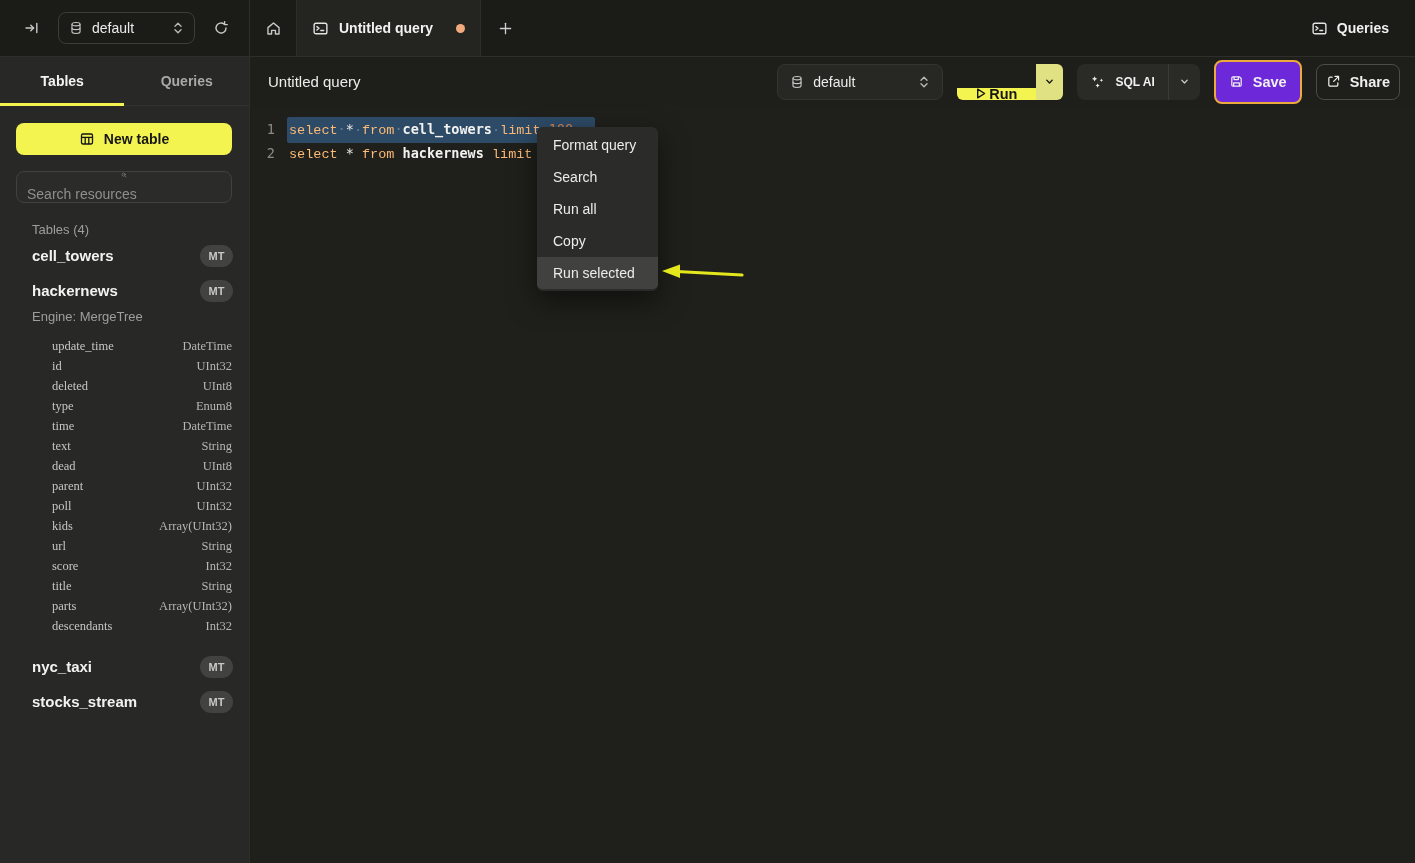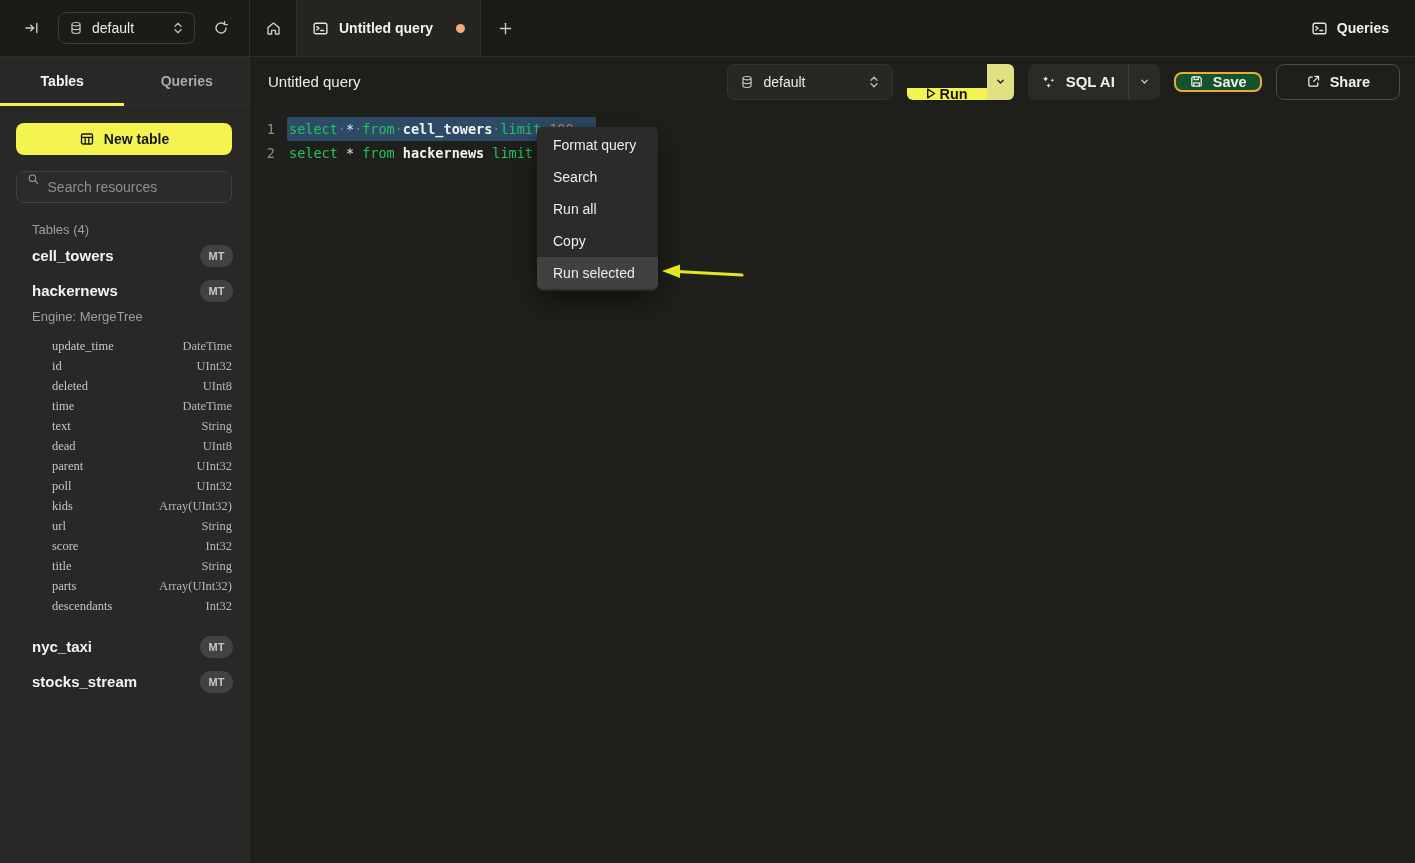--- a/index.html
+++ b/index.html
@@ -59,30 +59,30 @@
     font-size:14px; color:#ececea; cursor:pointer;
   }
   .db-select2 .lbl { flex:1; }
   .run-btn { display:flex; height:36px; border-radius:6px; overflow:hidden; cursor:pointer; }
   .run-main {
     background:#f3f44f; color:#161616; display:flex; align-items:center; gap:1px;
     padding:0 19px 0 16px; font-size:14.5px; font-weight:600;margin-top:24px;
   }
   .run-caret { width:27px; background:#e0e182; display:flex; align-items:center; justify-content:center; color:#161616; }
   .sqlai-btn { display:flex; height:36px; border-radius:8px; overflow:hidden; background:#2a2a27; cursor:pointer; }
-  .sqlai-main { display:flex; align-items:center; gap:9px; padding:0 13px; font-size:15px; font-weight:600; color:#f0f0ee; border-right:1px solid #3a3a37; }
+  .sqlai-main { display:flex; align-items:center; gap:9px; padding:0 13px; font-size:12px; font-weight:600; color:#f0f0ee; border-right:1px solid #3a3a37; }
   .sqlai-caret { width:31px; display:flex; align-items:center; justify-content:center; color:#c9c9c7; }
   .save-btn {
-    height:20px; border:2px solid #ecaa3d; border-radius:8px; background:#14532d;
+    height:44px; border:2px solid #ecaa3d; border-radius:8px; background:#6d28d9;
     display:flex; align-items:center; gap:9px; padding:0 13px;
     font-size:14.5px; font-weight:600; color:#f0f0ee; cursor:pointer;
   }
   .share-btn {
     height:36px; border:1px solid #4c4c49; border-radius:8px; background:transparent;
-    display:flex; align-items:center; gap:9px; padding:0 29px;
+    display:flex; align-items:center; gap:9px; padding:0 9px;
     font-size:14.5px; font-weight:600; color:#f0f0ee; cursor:pointer;
   }
 
   
   .sidebar {
     position:absolute; top:57px; left:0; width:250px; height:806px;
     background:#282826; border-right:1px solid #2e2e2b;
   }
   .side-tabs { height:49px; display:flex; border-bottom:1px solid #31312e; position:relative; }
   .side-tab { width:125px; display:flex; align-items:center; justify-content:center; font-size:14px; font-weight:600; cursor:pointer; }
@@ -90,21 +90,21 @@
   .side-tab.inactive { color:#a9a9a7; }
   .side-tab-underline { position:absolute; left:0; bottom:-1px; width:124px; height:3px; background:#f3f44f; }
   .new-table-btn {
     margin:17px 16px 0 16px; width:216px; height:32px; background:#f3f44f; border-radius:8px;
     display:flex; align-items:center; justify-content:center; gap:9px;
     color:#161616; font-size:14px; font-weight:600; cursor:pointer;
   }
   .search-box {
     margin:16px 16px 0 16px; width:216px; height:32px;
     border:1px solid #414140; border-radius:8px; background:#2b2b29;
-    display:flex; gap:8px; padding:0 10px; cursor:text;
+    display:flex; align-items:center; gap:8px; padding:0 10px; cursor:text;flex-direction:column;
   }
   .search-box input {
     border:none; outline:none; background:transparent; width:100%;
     font-size:14px; color:#d8d8d6; font-family:"Liberation Sans",sans-serif;
   }
   .search-box input::placeholder { color:#8f8f8d; }
   .section-label { margin:19px 16px 0 32px; font-size:13px; color:#9e9e9c; }
   .tbl-row {
     height:33px; margin-top:2px; padding:0 16px 0 32px;
     display:flex; align-items:center; cursor:pointer;
@@ -127,21 +127,21 @@
 
   
   .editor {
     position:absolute; top:106px; left:251px; width:1164px; height:757px;
     background:#1f1f1b; font-family:"DejaVu Sans Mono", monospace; font-size:13.5px;
   }
   .code-line { position:absolute; left:0; height:24px; line-height:24px; white-space:nowrap; }
   .gutter-num { position:absolute; left:0; width:24px; text-align:right; color:#8b8b89; }
   .code-text { position:absolute; left:38px; }
   .tok { display:inline; }
-  .tok.kw  { color:#22c55e; }
+  .tok.kw  { color:#fdba74;font-family:Liberation Mono, monospace; }
   .tok.op  { color:#e6e6e4; }
   .tok.tbl { color:#f2f2f0; font-weight:bold; }
   .tok.num { color:#cf8552; }
   .sel .tok + .tok::before { content:"·"; color:#647f96; font-weight:normal; }
   .plain .tok + .tok::before { content:" "; white-space:pre; }
   .sel {
     background:#2d4a66; display:inline-block; border-radius:2px;
     padding:0 22px 0 2px; margin-left:-2px;
   }
 
@@ -339,20 +339,24 @@
       </div>
     <div class="col-row">
         <span class="col-name">id</span>
         <span class="col-type">UInt32</span>
       </div>
     <div class="col-row">
         <span class="col-name">deleted</span>
         <span class="col-type">UInt8</span>
       </div>
     <div class="col-row">
+        <span class="col-name">type</span>
+        <span class="col-type">Enum8</span>
+      </div>
+    <div class="col-row">
         <span class="col-name">time</span>
         <span class="col-type">DateTime</span>
       </div>
     <div class="col-row">
         <span class="col-name">text</span>
         <span class="col-type">String</span>
       </div>
     <div class="col-row">
         <span class="col-name">dead</span>
         <span class="col-type">UInt8</span>

